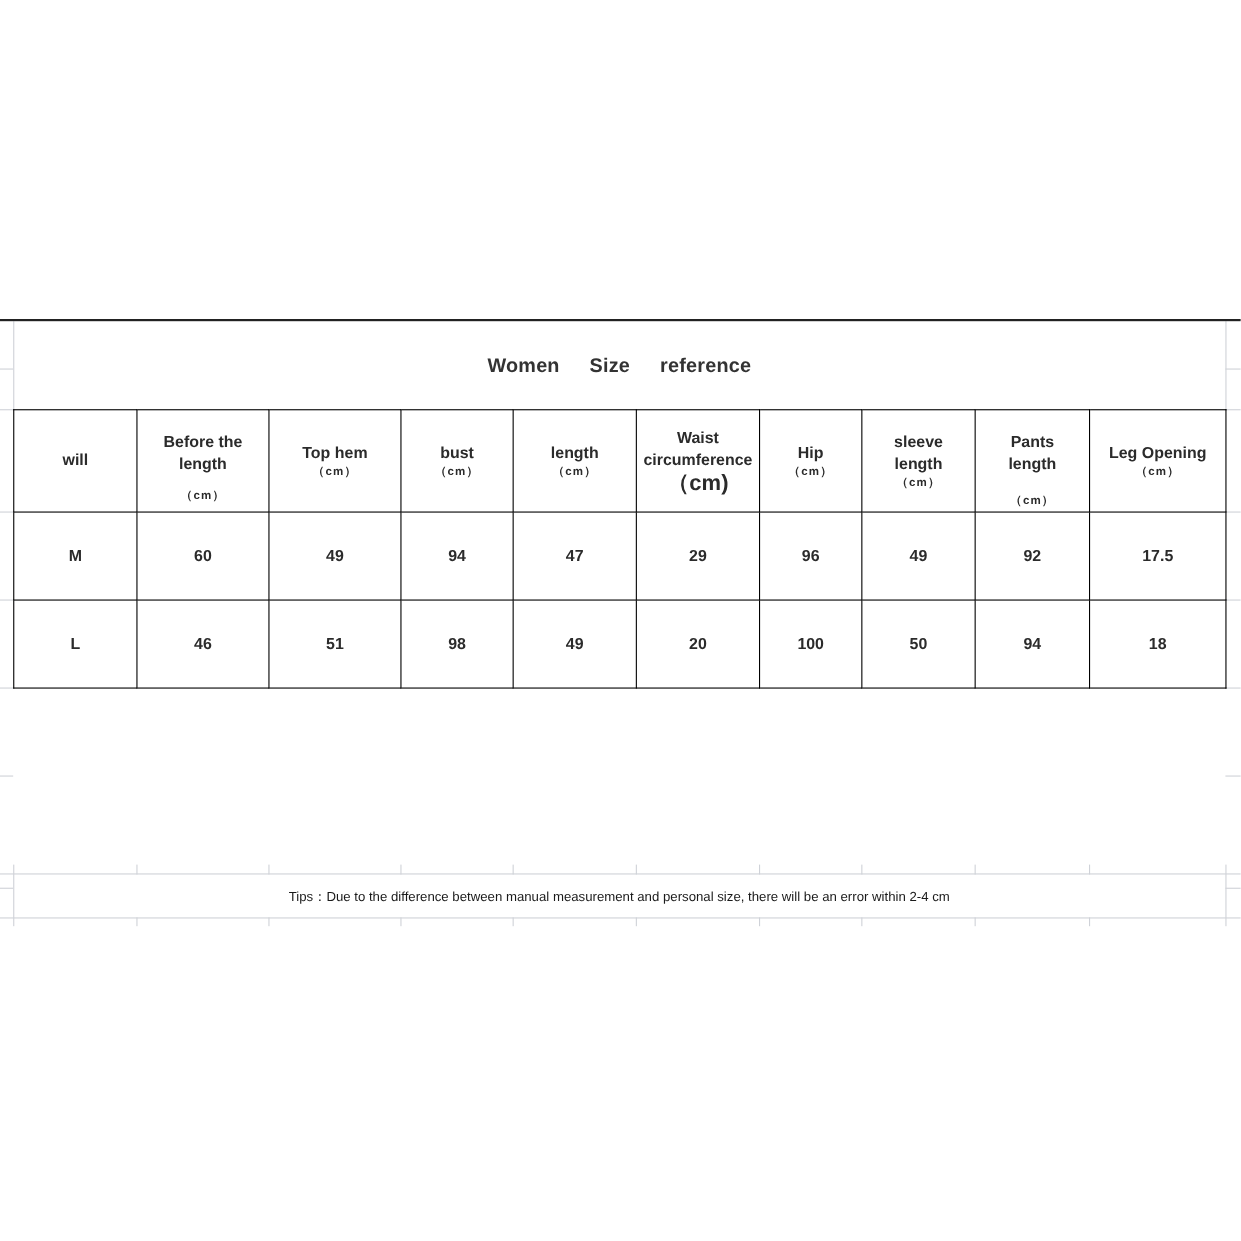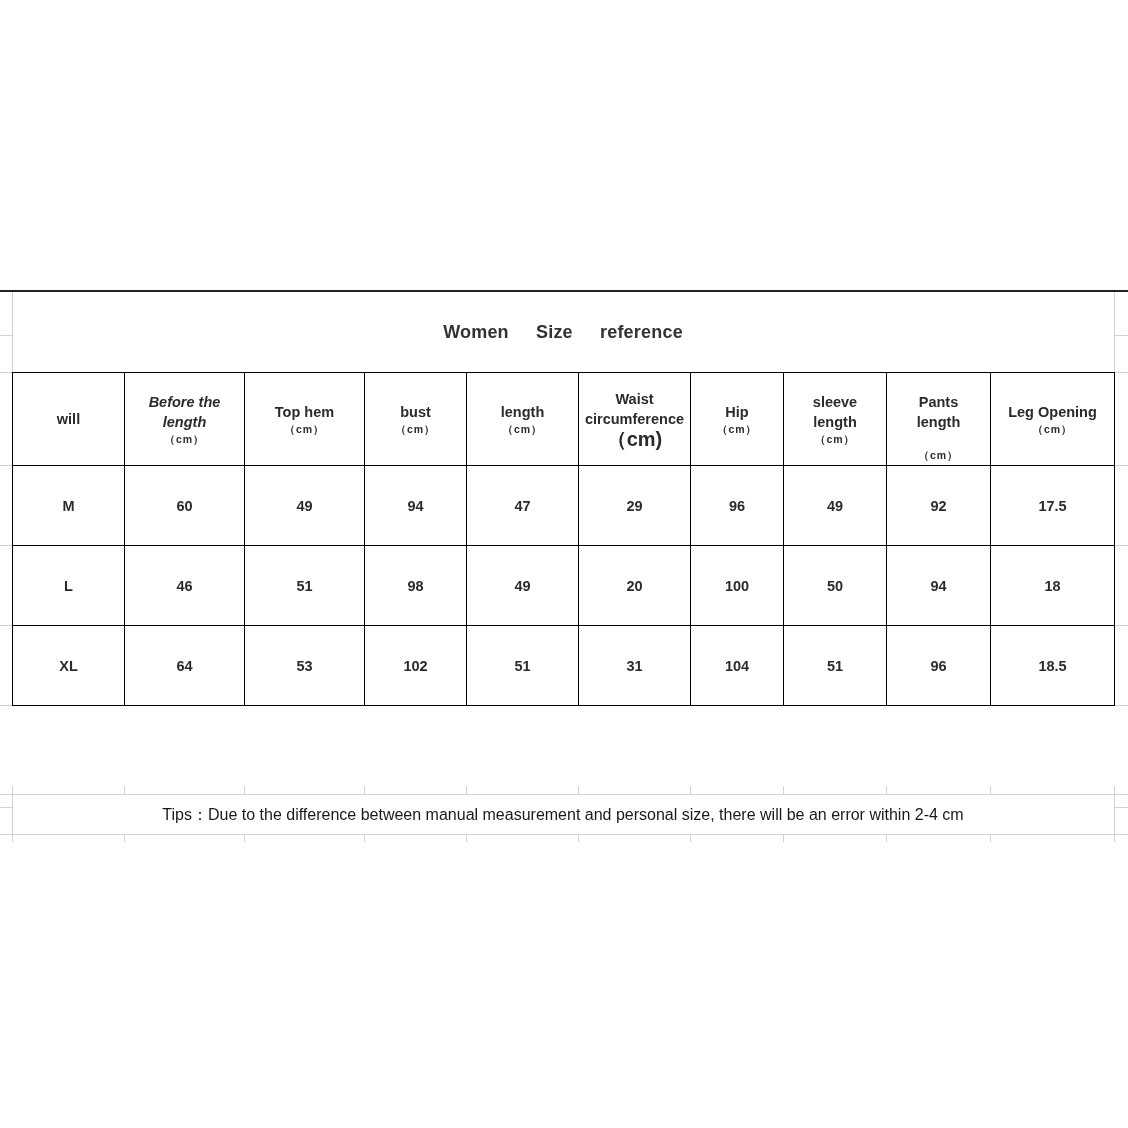--- a/index.html
+++ b/index.html
@@ -92,21 +92,21 @@
       position: absolute;
       left: 12px;
       top: 795px;
       width: 1102px;
       height: 40px;
       display: flex;
       align-items: center;
       justify-content: center;
     }
     .tips-text {
-      font-size: 16px;
+      font-size: 12px;
       color: #1a1a1a;
       font-weight: normal;
     }
   </style>
 </head>
 <body>
 
 <div class="grid-h" style="left:0;top:335px;width:12px;"></div>
 <div class="grid-h" style="left:1114px;top:335px;width:14px;"></div>
 <div class="grid-h" style="left:0;top:372px;width:12px;"></div>
@@ -164,21 +164,21 @@
     <col style="width:103px">
     <col style="width:104px">
     <col style="width:124px">
   </colgroup>
   <thead>
     <tr>
       <th>
         <span>will</span>
       </th>
       <th>
-        <span style="display:block;width:84px;margin:0 auto;font-style:italic;">Before the length</span>
+        <span style="display:block;width:84px;margin:12px auto;">Before the length</span>
         <span class="unit">（cm）</span>
       </th>
       <th>
         <span style="display:block;">Top hem</span>
         <span class="unit">（cm）</span>
       </th>
       <th>
         <span style="display:block;">bust</span>
         <span class="unit">（cm）</span>
       </th>
@@ -226,30 +226,18 @@
       <td>46</td>
       <td>51</td>
       <td>98</td>
       <td>49</td>
       <td>20</td>
       <td>100</td>
       <td>50</td>
       <td>94</td>
       <td>18</td>
     </tr>
-    <tr>
-      <td>XL</td>
-      <td>64</td>
-      <td>53</td>
-      <td>102</td>
-      <td>51</td>
-      <td>31</td>
-      <td>104</td>
-      <td>51</td>
-      <td>96</td>
-      <td>18.5</td>
-    </tr>
   </tbody>
 </table>
 
 <div class="tips-cell">
   <span class="tips-text">Tips：Due to the difference between manual measurement and personal size, there will be an error within 2-4 cm</span>
 </div>
 
 </body></html>

